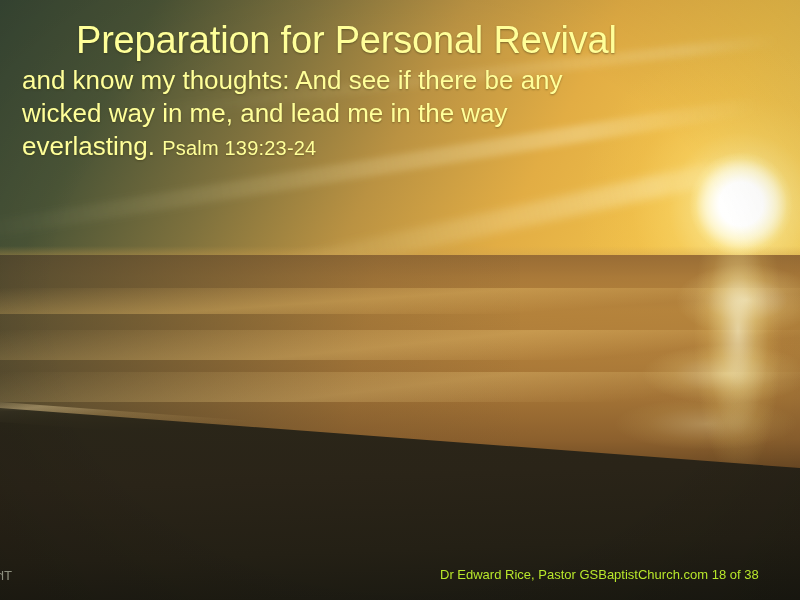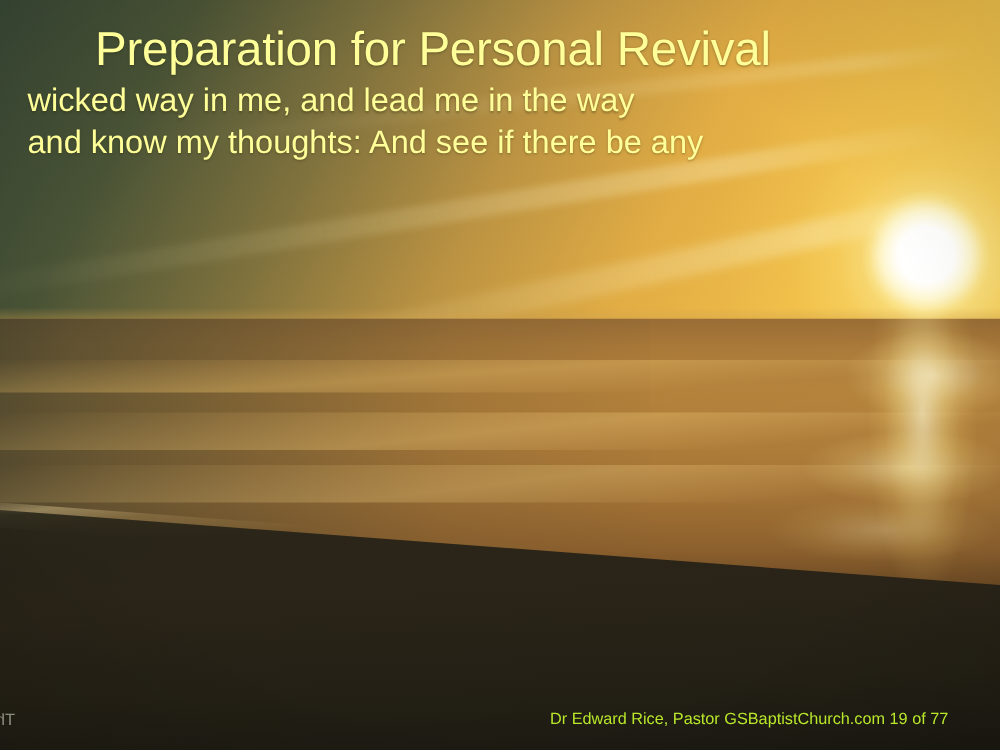--- a/index.html
+++ b/index.html
@@ -300,21 +300,25 @@
   <div class="wave" id="wave-3"></div>
   <div class="bg-layer" id="bg-sunpath"></div>
   <div class="bg-layer" id="bg-suncore"></div>
   <div class="bg-layer" id="bg-foam"></div>
   <div class="bg-layer" id="bg-beach"></div>
   <div class="bg-layer" id="bg-vignette"></div>
 
   <div id="title">Preparation for Personal Revival</div>
 
   <div id="verse">
+    <div>and know my thoughts: And see if there be any</div>
     <div>wicked way in me, and lead me in the way</div>
-    <div>and know my thoughts: And see if there be any</div>
+    <div>
+      <span>everlasting.</span>
+      <span id="verse-ref">Psalm 139:23-24</span>
+    </div>
   </div>
 
   <div id="photo-watermark">The Beach by Rebekah Rice May 2015</div>
 
-  <div id="footer-credit">Dr Edward Rice, Pastor GSBaptistChurch.com 19 of 77</div>
+  <div id="footer-credit">Dr Edward Rice, Pastor GSBaptistChurch.com 18 of 38</div>
 
 </div>
 
 </body></html>

